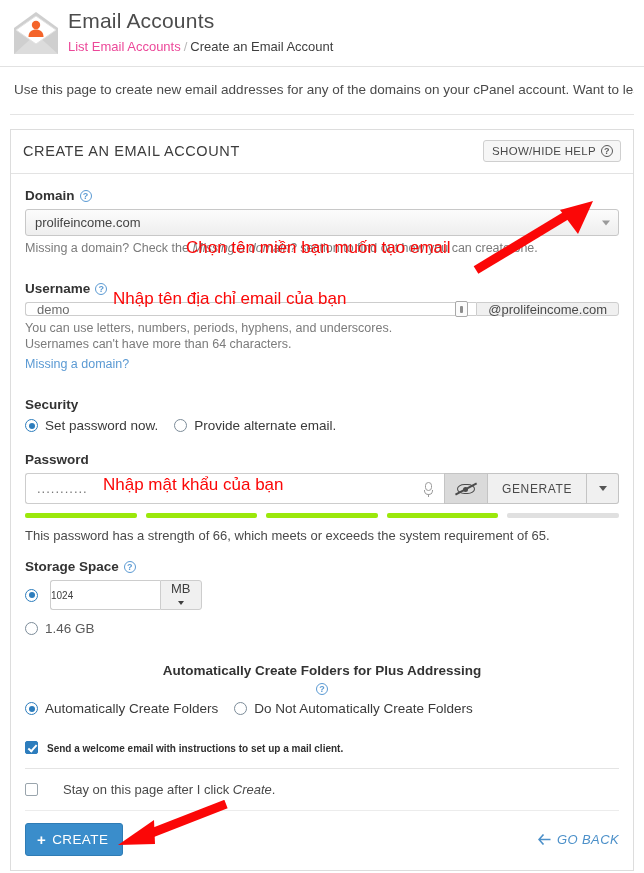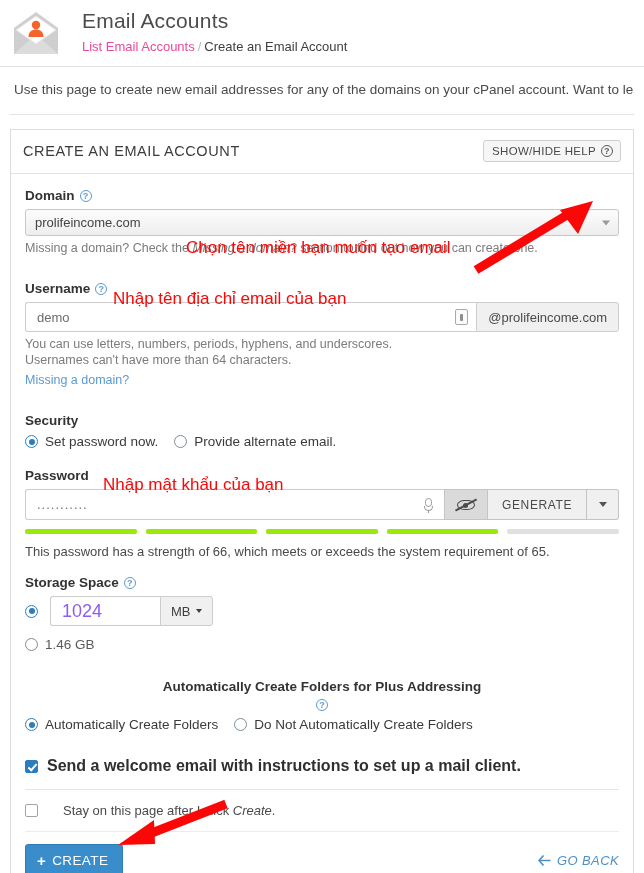--- a/index.html
+++ b/index.html
@@ -9,21 +9,21 @@
     overflow: hidden;
     background: #ffffff;
     font-family: "Liberation Sans", sans-serif;
     color: #333333;
   }
   #screen { position: relative; width: 644px; height: 873px; background: #fff; }
 
   
   .page-header { display: flex; align-items: flex-start; padding: 8px 0 0 10px; height: 62px; }
   .app-icon { width: 52px; height: 46px; flex: 0 0 52px; position: relative; margin-top: 2px; }
-  .header-text { margin-left: 20px; padding-top: 1px; }
+  .header-text { margin-left: 6px; padding-top: 1px; }
   .page-title {
     font-size: 21px; color: #4c4c4c; font-weight: 400;
     line-height: 24px; letter-spacing: .2px;
   }
   .breadcrumb { font-size: 13px; margin-top: 6px; line-height: 15px; }
   .crumb-link { color: #ec4899; text-decoration: none; }
   .crumb-sep { color: #b9b9b9; margin: 0 3px; }
   .crumb-current { color: #3e3e3e; }
 
   .header-rule { height: 1px; background: #e2e2e2; margin: 4px 0 0 0; }
@@ -80,21 +80,21 @@
     display: flex; align-items: center; padding: 0 24px 0 9px;
     font-size: 13px; color: #444444; cursor: pointer;
   }
   .select-caret {
     position: absolute; right: 8px; top: 50%; transform: translateY(-50%);
     width: 0; height: 0; border-left: 4px solid transparent;
     border-right: 4px solid transparent; border-top: 5px solid #9a9a9a;
   }
 
   
-  .input-group { display: flex; height: 30px; justify-content: space-between; }
+  .input-group { display: flex; height: 14px; justify-content: space-between; }
   .input-main {
     flex: 1; border: 1px solid #cdcdcd; border-right: none;
     border-radius: 3px 0 0 3px; background: #fff;
     display: flex; align-items: center; padding: 0 8px 0 11px;
     position: relative;
   }
   .input-value { font-size: 13px; color: #6c6c6c; }
   .key-icon {
     margin-left: auto; width: 13px; height: 16px;
     border: 1px solid #a9a9a9; border-radius: 2px;
@@ -181,35 +181,35 @@
   .meter span { flex: 1; height: 5px; border-radius: 2px; display: block; }
 
   .strength-text { font-size: 13px; color: #4a4a4a; margin-top: 10px; }
 
   
   .storage-row { display: flex; align-items: center; gap: 12px; margin-top: 4px; }
   .qty-group { display: flex; height: 30px; }
   .qty-input {
     width: 110px; border: 1px solid #cdcdcd; border-right: none;
     border-radius: 3px 0 0 3px; background: #fff;
-    display: flex; align-items: center; padding-left: 11px;
-    font-size: 18px; color: #8b5cf6;
+    display: flex; align-items: center; 
+    font-size: 10px; color: #404040;
   }
   .unit-btn {
     border: 1px solid #cdcdcd; border-radius: 0 3px 3px 0; background: #f0f0f0;
     display: flex; align-items: center; gap: 5px; padding: 0 10px;
-    font-size: 13px; color: #3f3f3f; cursor: pointer;
+    font-size: 13px; color: #3f3f3f; cursor: pointer; flex-direction: column;
   }
   .caret-sm {
     width: 0; height: 0; border-left: 3.5px solid transparent;
     border-right: 3.5px solid transparent; border-top: 4.5px solid #3f3f3f;
   }
 
   
-  .check-row { display: flex; align-items: center; gap: 9px; font-size: 16px; }
+  .check-row { display: flex; align-items: flex-end; gap: 9px; font-size: 10px; }
   .cbox {
     width: 13px; height: 13px; flex: 0 0 13px; border: 1px solid #9aa5ad;
     background: #fff; border-radius: 2px; position: relative;
   }
   .cbox.on { background: #2d7dbd; border-color: #2d7dbd; }
   .cbox.on::after {
     content: ""; position: absolute; left: 4px; top: 1px;
     width: 3px; height: 7px; border: solid #fff;
     border-width: 0 2px 2px 0; transform: rotate(42deg);
   }

